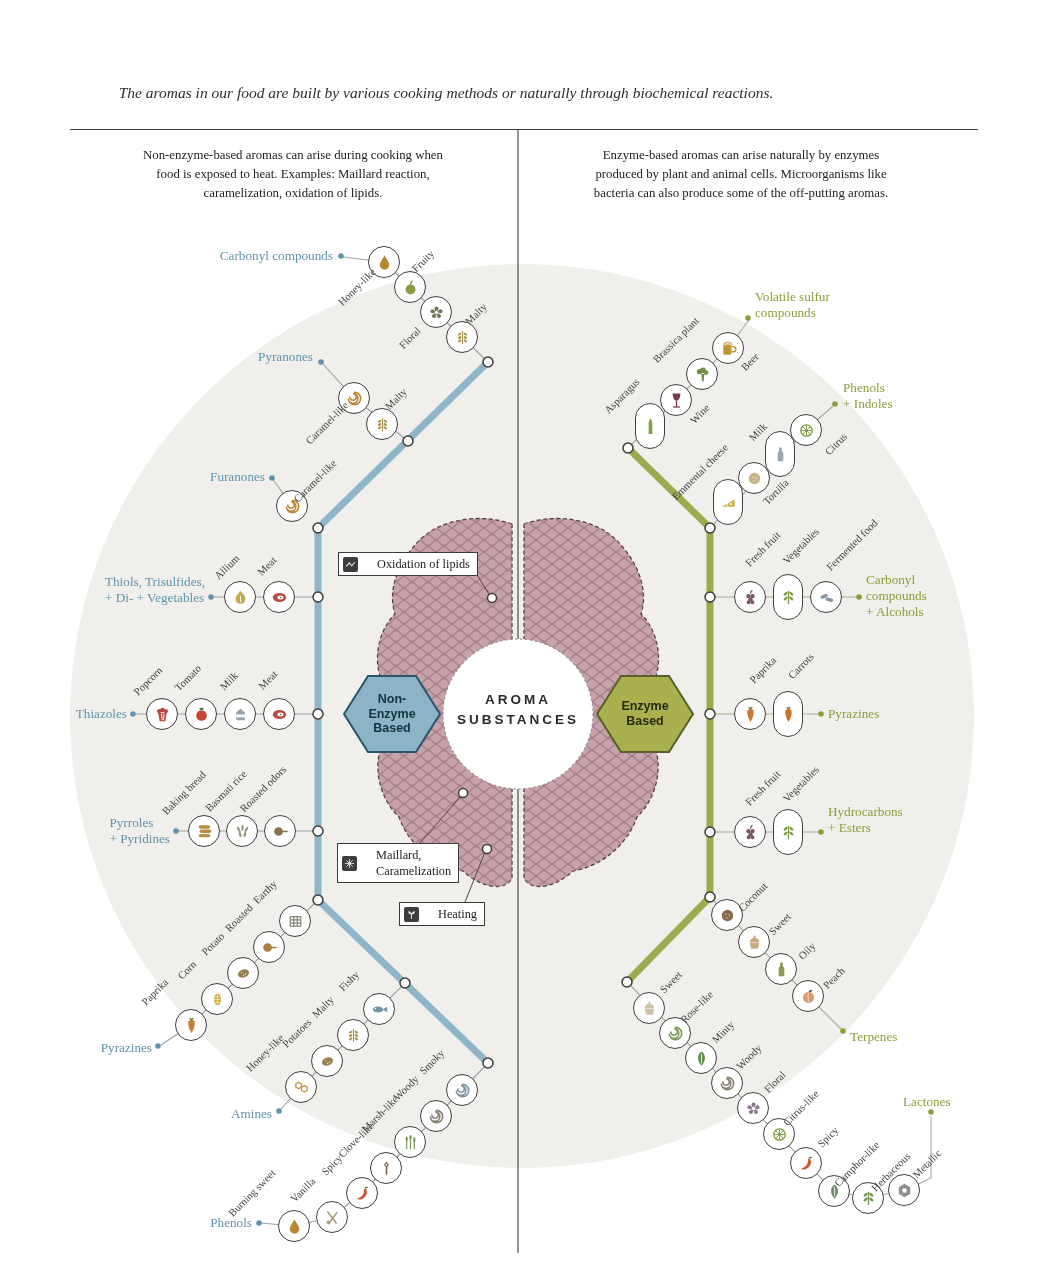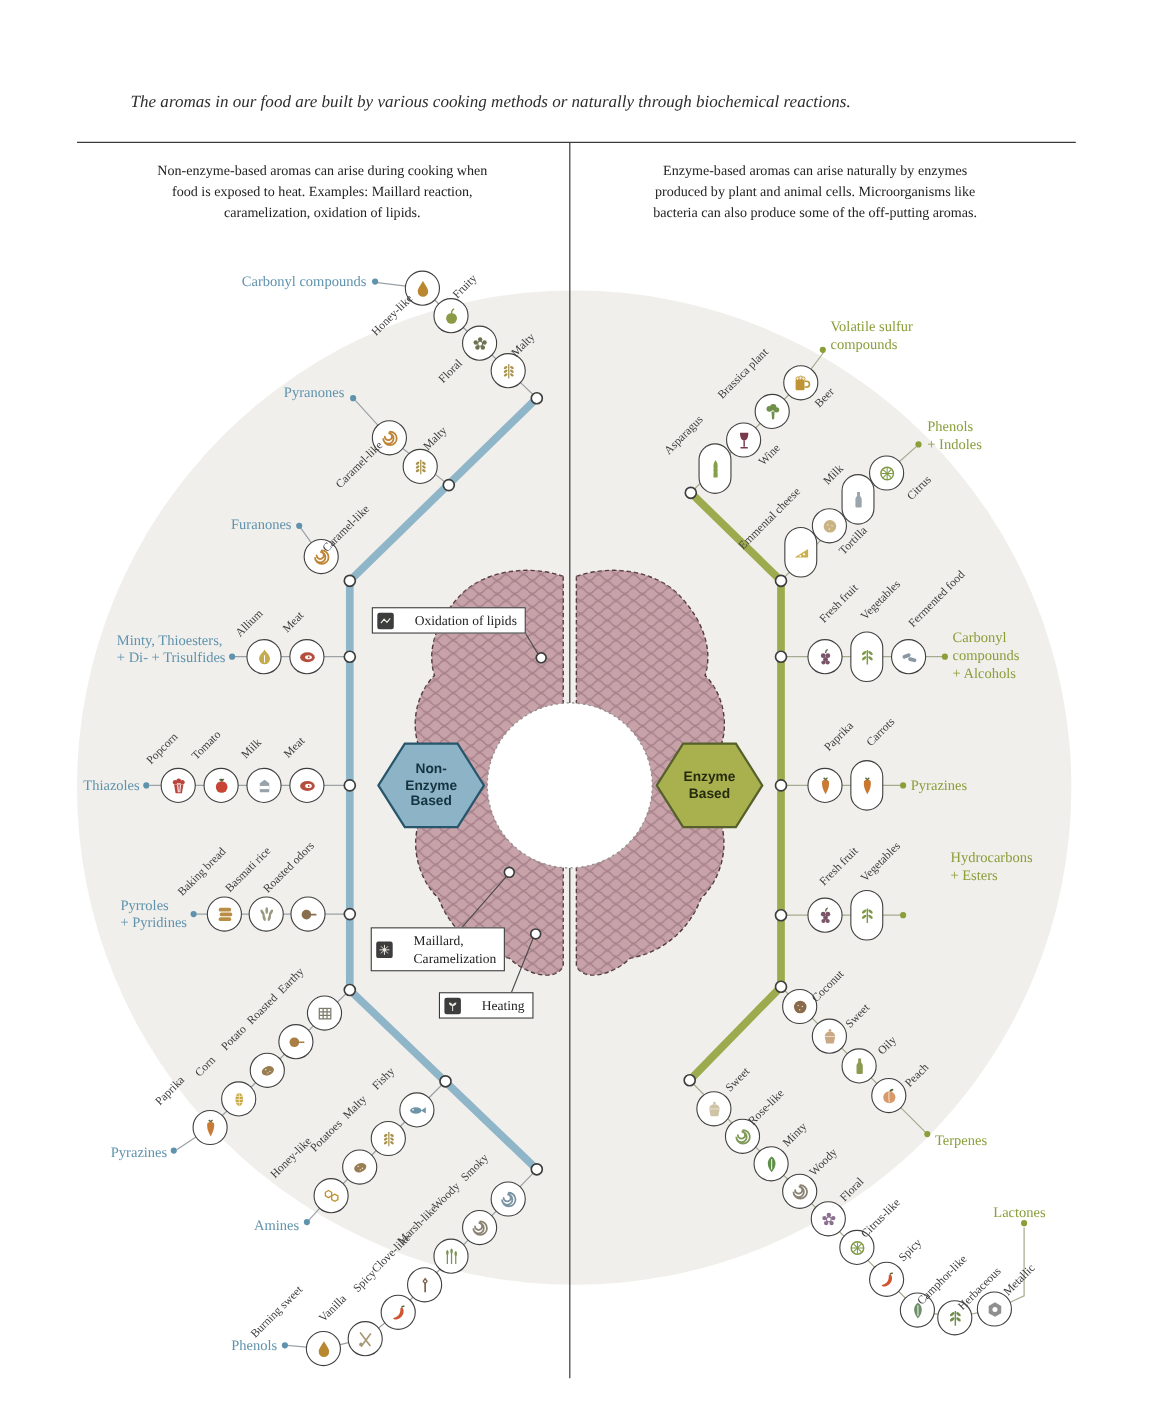--- a/index.html
+++ b/index.html
@@ -403,20 +403,24 @@
         <circle cx="821" cy="832" r="2.8"></circle>
         <circle cx="843" cy="1031" r="2.8"></circle>
     <circle cx="931" cy="1112" r="2.8"></circle>
   </g>
 </svg>
 
 <div class="abs subtitle">The aromas in our food are built by various cooking methods or naturally through biochemical reactions.</div>
 <div class="abs intro l">Non-enzyme-based aromas can arise during cooking when food is exposed to heat. Examples: Maillard reaction, caramelization, oxidation of lipids.</div>
 <div class="abs intro r">Enzyme-based aromas can arise naturally by enzymes produced by plant and animal cells. Microorganisms like bacteria can also produce some of the off-putting aromas.</div>
 
+<div class="abs hub-text">
+  <div>AROMA</div>
+  <div>SUBSTANCES</div>
+</div>
 <div class="hex-text l">
   <div>Non-</div>
   <div>Enzyme</div>
   <div>Based</div>
 </div>
 <div class="hex-text r">
   <div>Enzyme</div>
   <div>Based</div>
 </div>
 
@@ -498,22 +502,22 @@
       <div class="group-name left align-right" style="left: 265px; top: 477px;">
         <div>Furanones</div>
       </div>
       <div class="aroma-icon" style="left: 292px; top: 506px;">
         <svg viewBox="0 0 20 20" style="color:#bf8434">
           <use href="#s-swirl"></use>
         </svg>
       </div>
       <div class="aroma-label" style="left: 315px; top: 481px;">Caramel-like</div>
       <div class="group-name left align-right" style="left: 205px; top: 590px;">
-        <div>Minty, Thioesters,</div>
-        <div>+ Di- + Trisulfides</div>
+        <div>Thiols, Trisulfides,</div>
+        <div>+ Di- + Vegetables</div>
       </div>
       <div class="aroma-icon" style="left: 240px; top: 597px;">
         <svg viewBox="0 0 20 20" style="color:#c4ab4e">
           <use href="#s-bulb"></use>
         </svg>
       </div>
       <div class="aroma-label" style="left: 227px; top: 567px;">Allium</div>
       <div class="aroma-icon" style="left: 279px; top: 597px;">
         <svg viewBox="0 0 20 20" style="color:#b44f3e">
           <use href="#s-meat"></use>
@@ -761,21 +765,21 @@
           <use href="#s-cone"></use>
         </svg>
       </div>
       <div class="aroma-label" style="left: 763px; top: 670px;">Paprika</div>
       <div class="aroma-icon tall" style="left: 788px; top: 714px;">
         <svg viewBox="0 0 20 20" style="color:#c9762f">
           <use href="#s-cone"></use>
         </svg>
       </div>
       <div class="aroma-label" style="left: 801px; top: 666px;">Carrots</div>
-      <div class="group-name right align-left" style="left: 828px; top: 788px; margin-left: 36px;">
+      <div class="group-name right align-left" style="left: 828px; top: 820px;">
         <div>Hydrocarbons</div>
         <div>+ Esters</div>
       </div>
       <div class="aroma-icon" style="left: 750px; top: 832px;">
         <svg viewBox="0 0 20 20" style="color:#7a5568">
           <use href="#s-grapes"></use>
         </svg>
       </div>
       <div class="aroma-label" style="left: 763px; top: 788px;">Fresh fruit</div>
       <div class="aroma-icon tall" style="left: 788px; top: 832px;">

